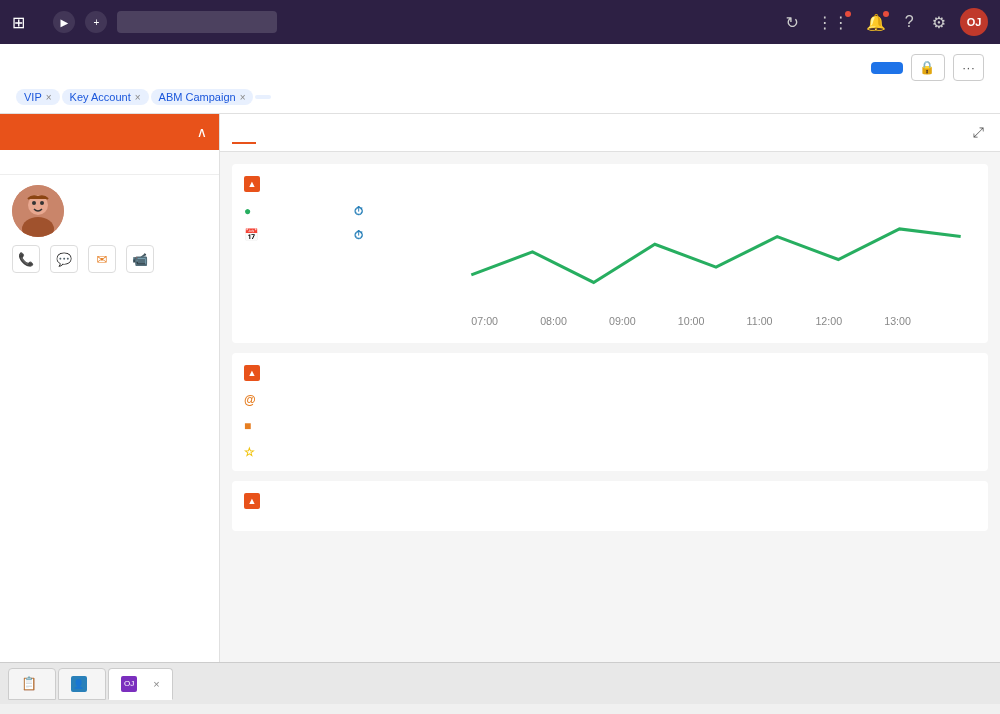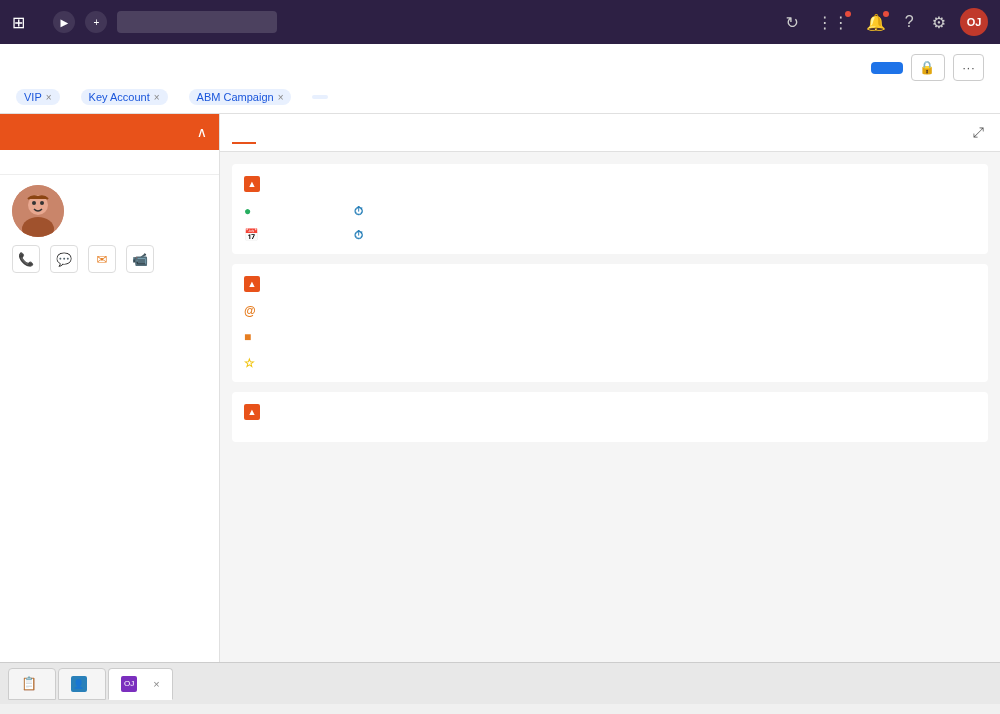--- a/index.html
+++ b/index.html
@@ -43,21 +43,21 @@
       align-items: center;
       justify-content: space-between;
       margin-bottom: 8px;
     }
     .back-title { display: flex; align-items: center; gap: 8px; }
     .back-arrow { color: #555; font-size: 14px; cursor: pointer; }
     .page-title { font-size: 20px; font-weight: 600; color: #222; }
     .header-actions { display: flex; align-items: center; gap: 8px; }
     .btn-save { background: #1e73e8; color: #fff; border: none; border-radius: 4px; padding: 6px 16px; font-size: 13px; cursor: pointer; }
     .btn-icon { background: none; border: 1px solid #ccc; border-radius: 4px; padding: 5px 8px; cursor: pointer; color: #555; font-size: 13px; }
-    .tags-row { display: flex; align-items: center; gap: 21px; padding-bottom: 8px; }
+    .tags-row { display: flex; align-items: center; gap: 2px; padding-bottom: 8px; }
     .tag { background: #e8f0fe; color: #1a56db; border-radius: 12px; padding: 2px 8px; font-size: 11px; display: flex; align-items: center; gap: 4px; }
     .tag .tag-x { cursor: pointer; color: #888; font-size: 10px; }
     .tag-more { background: #e8f0fe; color: #1a56db; border-radius: 12px; padding: 2px 8px; font-size: 11px; cursor: pointer; }
     .add-tag { color: #1a56db; font-size: 11px; cursor: pointer; }
     .header-right-actions { margin-left: auto; display: flex; align-items: center; gap: 16px; }
     .hdr-action { color: #1a56db; font-size: 11px; cursor: pointer; }
 
     
     .main { display: flex; height: calc(714px - 44px - 80px - 42px); }
 
@@ -356,20 +356,35 @@
               </div>
               <div class="metric-col">
                 <div class="metric-label"></div>
                 <div class="metric-value">
                   <span class="metric-icon blue">⏱</span>
                   <span></span>
                 </div>
               </div>
             </div>
           </div>
+          <div class="engagement-chart">
+            <div class="chart-title"></div>
+            <svg viewBox="0 0 340 80" class="chart">
+
+              <polyline points="10,45 50,30 90,50 130,25 170,40 210,20 250,35 290,15 330,20" fill="none" stroke="#27ae60" stroke-width="2"></polyline>
+
+              <text x="10" y="78" font-size="7" fill="#888">07:00</text>
+              <text x="55" y="78" font-size="7" fill="#888">08:00</text>
+              <text x="100" y="78" font-size="7" fill="#888">09:00</text>
+              <text x="145" y="78" font-size="7" fill="#888">10:00</text>
+              <text x="190" y="78" font-size="7" fill="#888">11:00</text>
+              <text x="235" y="78" font-size="7" fill="#888">12:00</text>
+              <text x="280" y="78" font-size="7" fill="#888">13:00</text>
+            </svg>
+          </div>
         </div>
       </div>
 
       <div class="section-card">
         <div class="section-header">
           <div class="section-icon">▲</div>
           <span class="section-title"></span>
         </div>
         <div class="email-row">
           <div class="email-metrics">

